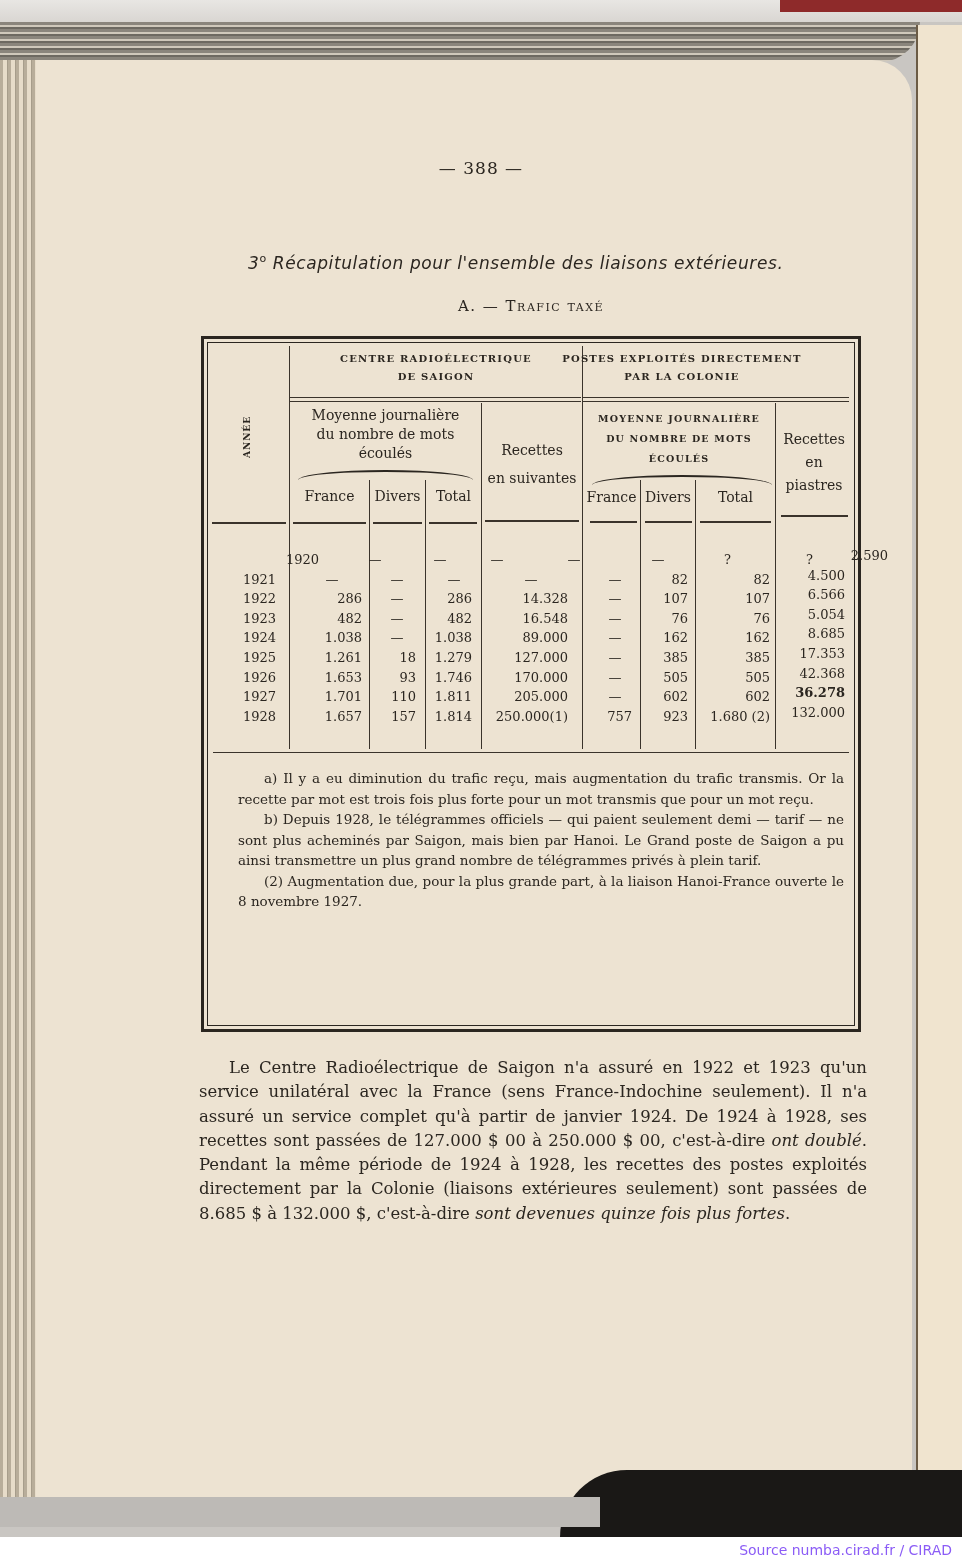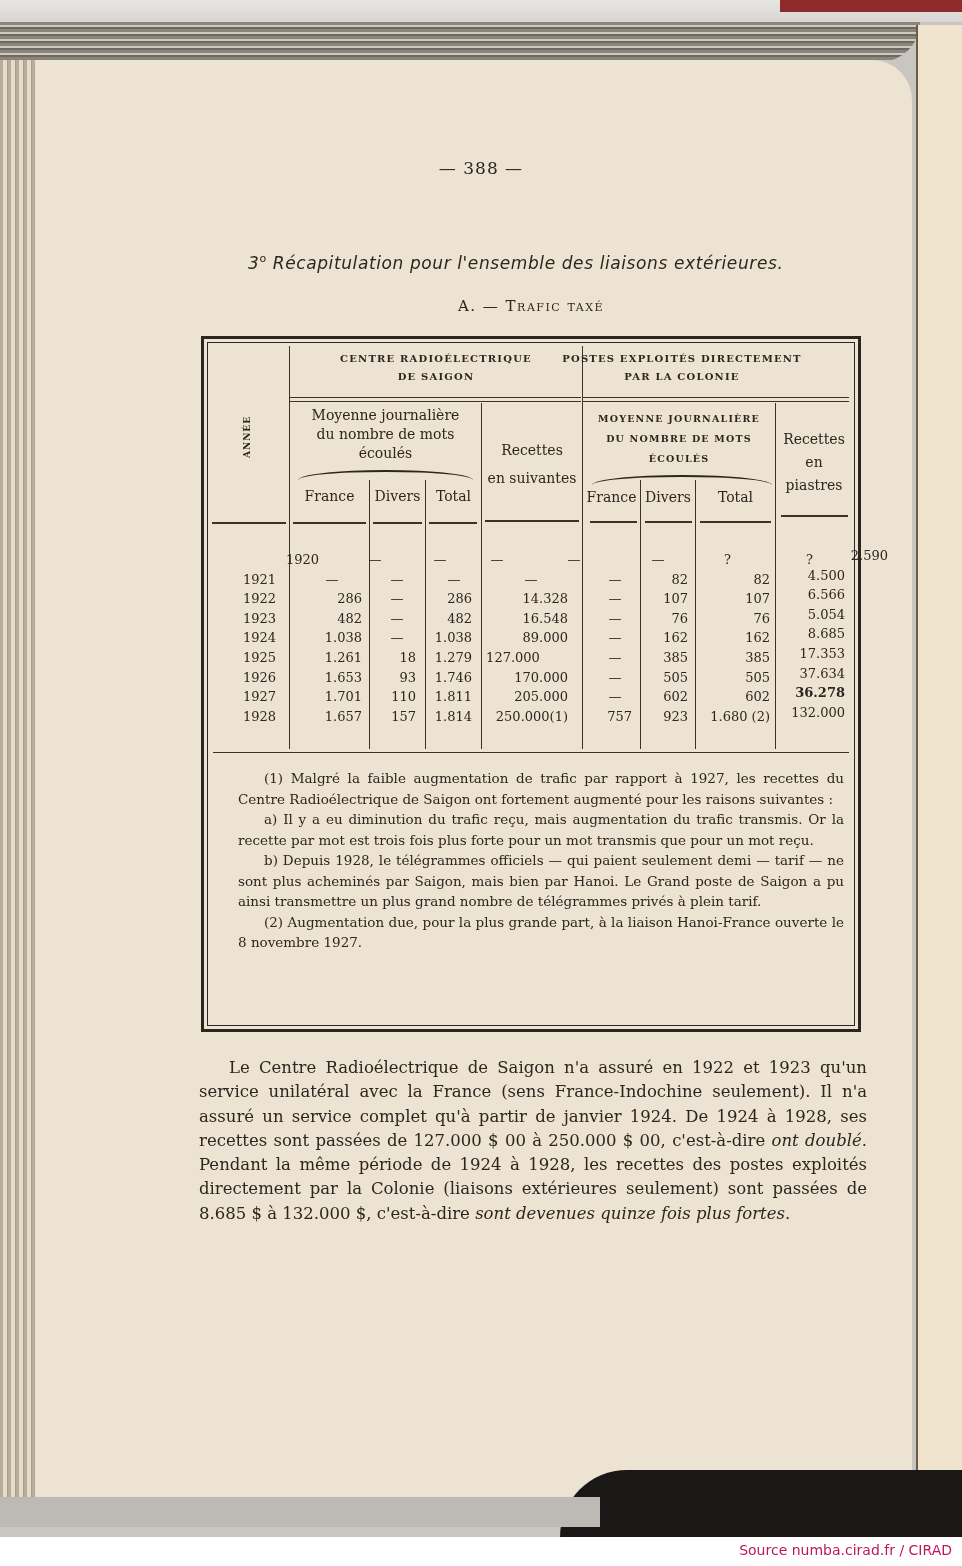--- a/index.html
+++ b/index.html
@@ -45,21 +45,21 @@
       position: absolute; left: 560px; top: 1470px; width: 402px; height: 67px;
       background: #1a1816;
       border-radius: 300px 0 0 0;
     }
     .bottom-gray {
       position: absolute; left: 0; top: 1497px; width: 600px; height: 30px;
       background: #bdbab6;
     }
     .source {
       position: absolute; right: 10px; top: 1542px;
-      font-family: "DejaVu Sans", sans-serif; font-size: 14px; color: #be185d;
+      font-family: "DejaVu Sans", sans-serif; font-size: 14px; color: #8b5cf6;
     }
 
     
     .page-number {
       position: absolute; left: 0; width: 962px; top: 158px; text-align: center;
       font-size: 17px; letter-spacing: 1px;
     }
     .section-title {
       position: absolute; left: 248px; top: 252px;
       font-family: "DejaVu Sans", sans-serif; font-style: italic; font-size: 17px;
@@ -248,36 +248,36 @@
       <span style="left: 585px; width: 60px; text-align: center;">—</span>
       <span style="left: 578px; width: 110px; text-align: right;">162</span>
       <span style="left: 660px; width: 110px; text-align: right;">162</span>
       <span style="left: 735px; width: 110px; text-align: right; top: -4px;">8.685</span>
     </div>
     <div class="num-row" style="left: 0px; top: 648px; width: 962px;">
       <span style="left: 226px; width: 50px; text-align: right;">1925</span>
       <span style="left: 252px; width: 110px; text-align: right;">1.261</span>
       <span style="left: 306px; width: 110px; text-align: right;">18</span>
       <span style="left: 362px; width: 110px; text-align: right;">1.279</span>
-      <span style="left: 458px; width: 110px; text-align: center;">127.000</span>
+      <span style="left: 458px; width: 110px; text-align: right;">127.000</span>
       <span style="left: 585px; width: 60px; text-align: center;">—</span>
       <span style="left: 578px; width: 110px; text-align: right;">385</span>
       <span style="left: 660px; width: 110px; text-align: right;">385</span>
       <span style="left: 735px; width: 110px; text-align: right; top: -4px;">17.353</span>
     </div>
     <div class="num-row" style="left: 0px; top: 667.6px; width: 962px;">
       <span style="left: 226px; width: 50px; text-align: right;">1926</span>
       <span style="left: 252px; width: 110px; text-align: right;">1.653</span>
       <span style="left: 306px; width: 110px; text-align: right;">93</span>
       <span style="left: 362px; width: 110px; text-align: right;">1.746</span>
       <span style="left: 458px; width: 110px; text-align: right;">170.000</span>
       <span style="left: 585px; width: 60px; text-align: center;">—</span>
       <span style="left: 578px; width: 110px; text-align: right;">505</span>
       <span style="left: 660px; width: 110px; text-align: right;">505</span>
-      <span style="left: 735px; width: 110px; text-align: right; top: -4px;">37.634</span>
+      <span style="left: 735px; width: 110px; text-align: right; top: -4px;">42.368</span>
     </div>
     <div class="num-row" style="left: 0px; top: 687.2px; width: 962px;">
       <span style="left: 226px; width: 50px; text-align: right;">1927</span>
       <span style="left: 252px; width: 110px; text-align: right;">1.701</span>
       <span style="left: 306px; width: 110px; text-align: right;">110</span>
       <span style="left: 362px; width: 110px; text-align: right;">1.811</span>
       <span style="left: 458px; width: 110px; text-align: right;">205.000</span>
       <span style="left: 585px; width: 60px; text-align: center;">—</span>
       <span style="left: 578px; width: 110px; text-align: right;">602</span>
       <span style="left: 660px; width: 110px; text-align: right;">602</span>
@@ -290,21 +290,20 @@
       <span style="left: 362px; width: 110px; text-align: right;">1.814</span>
       <span style="left: 458px; width: 110px; text-align: right;">250.000(1)</span>
       <span style="left: 522px; width: 110px; text-align: right;">757</span>
       <span style="left: 578px; width: 110px; text-align: right;">923</span>
       <span style="left: 660px; width: 110px; text-align: right;">1.680 (2)</span>
       <span style="left: 735px; width: 110px; text-align: right; top: -4px;">132.000</span>
     </div>
   </div>
 
 <div class="notes">
-  <p class="indent">(1) Malgré la faible augmentation de trafic par rapport à 1927, les recettes du Centre Radioélectrique de Saigon ont fortement augmenté pour les raisons suivantes :</p>
   <p class="indent">a) Il y a eu diminution du trafic reçu, mais augmentation du trafic transmis. Or la recette par mot est trois fois plus forte pour un mot transmis que pour un mot reçu.</p>
   <p class="indent">b) Depuis 1928, le télégrammes officiels — qui paient seulement demi — tarif — ne sont plus acheminés par Saigon, mais bien par Hanoi. Le Grand poste de Saigon a pu ainsi transmettre un plus grand nombre de télégrammes privés à plein tarif.</p>
   <p class="indent">(2) Augmentation due, pour la plus grande part, à la liaison Hanoi-France ouverte le 8 novembre 1927.</p>
 </div>
 
 <div class="body-text">
   <p><span>Le Centre Radioélectrique de Saigon n'a assuré en 1922 et 1923 qu'un service unilatéral avec la France (sens France-Indochine seulement). Il n'a assuré un service complet qu'à partir de janvier 1924. De 1924 à 1928, ses recettes sont passées de 127.000 $ 00 à 250.000 $ 00, c'est-à-dire </span><em>ont doublé</em><span>. Pendant la même période de 1924 à 1928, les recettes des postes exploités directement par la Colonie (liaisons extérieures seulement) sont passées de 8.685 $ à 132.000 $, c'est-à-dire </span><em>sont devenues quinze fois plus fortes</em><span>.</span></p>
 </div>
 
 <div class="source">Source numba.cirad.fr / CIRAD</div>

